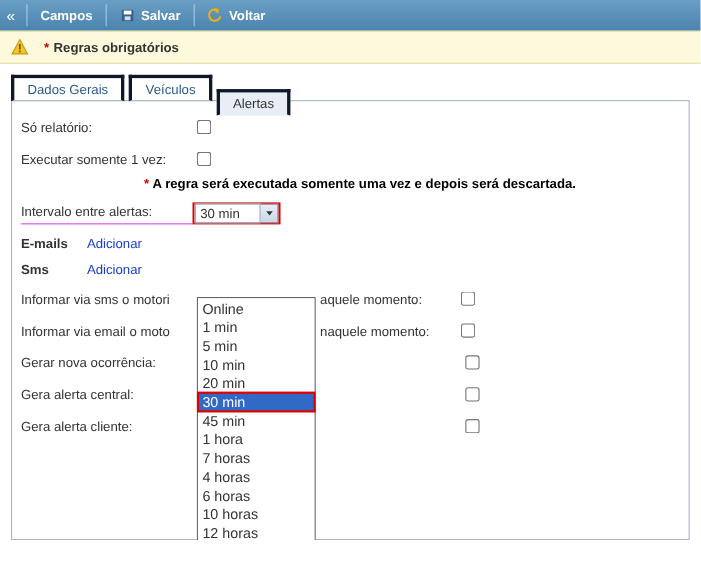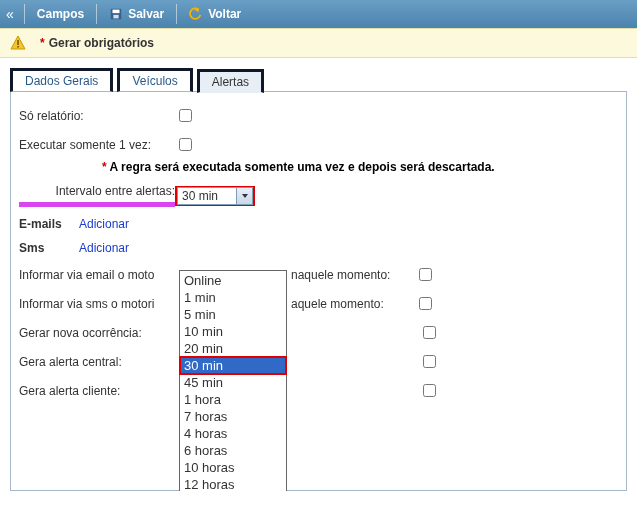--- a/index.html
+++ b/index.html
@@ -77,38 +77,38 @@
     padding: 3px 12px;
     color:#2a5a8a;
     cursor:pointer;
     border-bottom:1px solid #a8b7c7;
   }
   .tab.active {
     background:#e7eef5;
     color:#333;
     border-bottom:1px solid #e7eef5;
     position:relative;
-    top:1px;
+    top:13px;
   }
   .panel {
     border:1px solid #a8b7c7;
     margin-top:-1px;
     padding: 14px 26px 20px 8px;
     position:relative;
     min-height: 400px;
   }
 
   
   .row { display:flex; align-items:center; margin-bottom:10px; }
   .lbl { width: 156px; color:#333; }
   .lbl.b { font-weight:bold; }
   .row input[type="checkbox"] { }
-  .note { font-weight:bold; color:#000; margin-left: 83px; margin-top:-4px; margin-bottom:10px; }
+  .note { font-weight:bold; color:#000; margin-left: 112px; margin-top:-4px; margin-bottom:10px; }
   .note .ast { color:#c00; }
-  .underline { border-bottom: 5px solid #d946ef; padding-bottom:4px; display:inline-block;text-align:right; }
+  .underline { border-bottom: 1px solid #d946ef; padding-bottom:4px; display:inline-block; }
   .addlink { color: #1a3ccc; cursor:pointer; }
 
   
   .select-wrap {
     display:flex;
     align-items:center;
     border:2px solid #e10000;
     height: 20px;
   }
   .select-box {
@@ -195,21 +195,21 @@
 
 <div class="infobar">
   <span class="warn-ic">
     <svg viewBox="0 0 16 16">
         <path d="M8 1 L15 14 H1 Z" fill="#f4c430" stroke="#c79b00"></path>
         <rect x="7.2" y="5" width="1.6" height="5" fill="#7a5a00"></rect>
         <rect x="7.2" y="11" width="1.6" height="1.6" fill="#7a5a00"></rect>
       </svg>
   </span>
   <span class="ast">*</span>
-  <span class="txt">Gerar obrigatórios</span>
+  <span class="txt">Regras obrigatórios</span>
 </div>
 
 <div class="panel-wrap">
   <div class="tabs">
     <div class="tab">Dados Gerais</div>
     <div class="tab">Veículos</div>
     <div class="tab active">Alertas</div>
   </div>
   <div class="panel">
 
@@ -244,30 +244,30 @@
       <span class="lbl b" style="width:60px">E-mails</span>
       <span class="addlink">Adicionar</span>
     </div>
 
     <div class="row">
       <span class="lbl b" style="width:60px">Sms</span>
       <span class="addlink">Adicionar</span>
     </div>
 
     <div class="row informar">
+      <span class="lbl" style="width:162px">Informar via sms o motori</span>
+      <span style="width:110px"></span>
+      <span style="width:112px">aquele momento:</span>
+      <input type="checkbox" style="margin-left: 16px;">
+    </div>
+
+    <div class="row informar">
       <span class="lbl" style="width:162px">Informar via email o moto</span>
       <span style="width:110px"></span>
       <span style="width:112px">naquele momento:</span>
-      <input type="checkbox" style="margin-left: 16px;">
-    </div>
-
-    <div class="row informar">
-      <span class="lbl" style="width:162px">Informar via sms o motori</span>
-      <span style="width:110px"></span>
-      <span style="width:112px">aquele momento:</span>
       <input type="checkbox" style="margin-left: 16px;">
     </div>
 
     <div class="row">
       <span class="lbl" style="width:400px">Gerar nova ocorrência:</span>
       <input type="checkbox" style="">
     </div>
 
     <div class="row">
       <span class="lbl" style="width:400px">Gera alerta central:</span>

